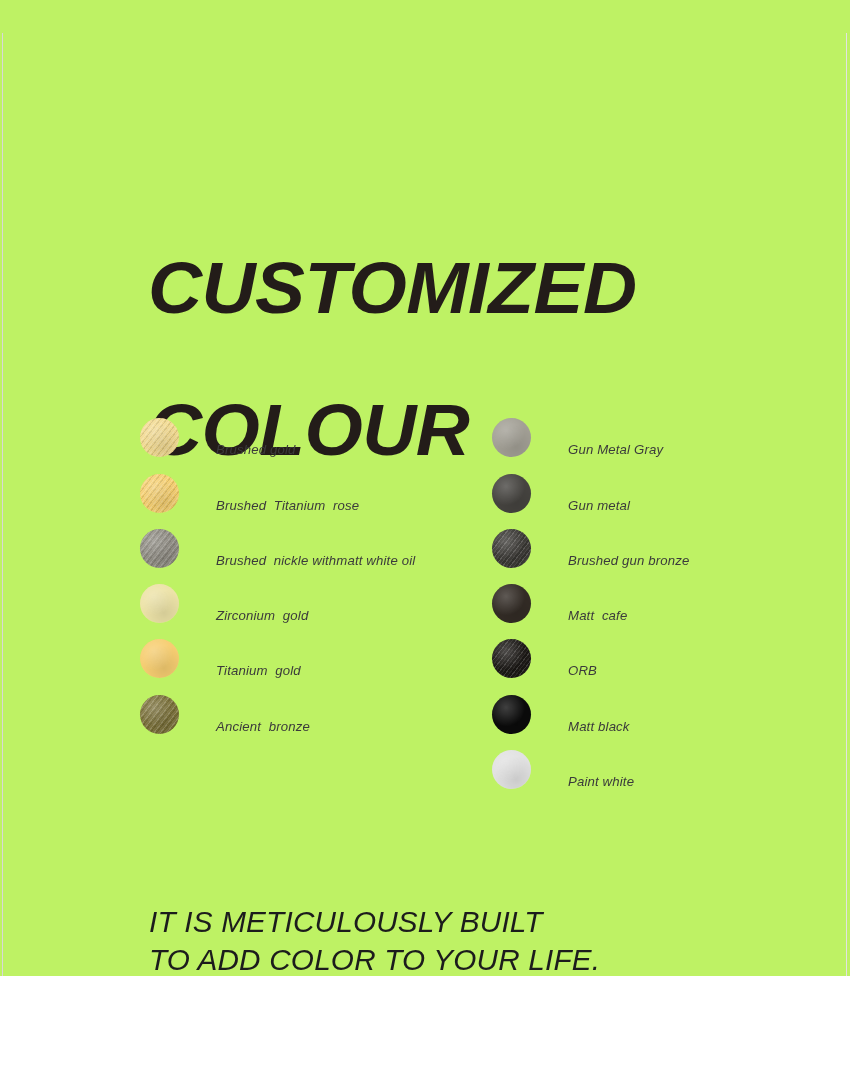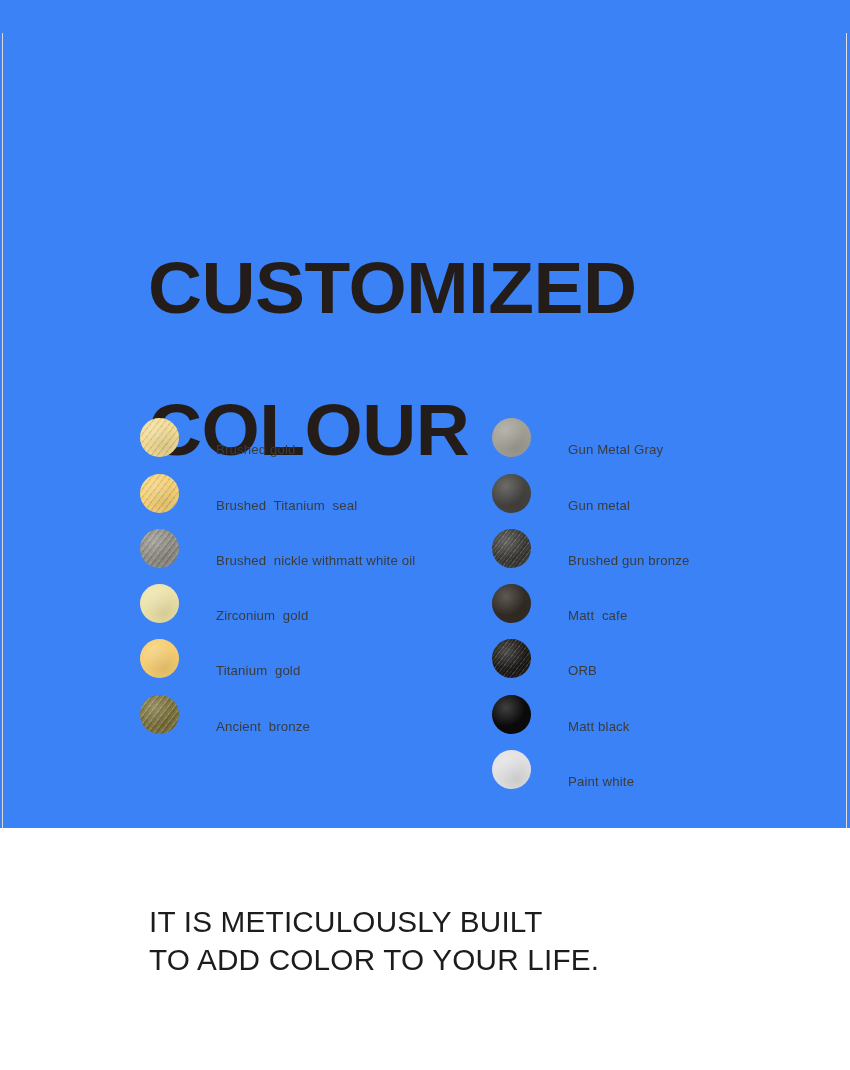--- a/index.html
+++ b/index.html
@@ -12,23 +12,24 @@
     width: 850px;
     height: 1070px;
     font-family: "Liberation Sans", sans-serif;
     -webkit-font-smoothing: antialiased;
     overflow: hidden;
   }
 
   #page {
     position: relative;
     width: 850px;
-    height: 828px;
-    background: #3b82f6;
+    height: 976px;
+    background: #bef264;
     box-sizing: border-box;
+    font-style: italic;
   }
 
   
   .frame-rule {
     position: absolute;
     top: 33px;
     bottom: 0px;
     width: 1px;
     background: #d8d8d8;
   }
@@ -170,21 +171,21 @@
   </h1>
 
   <div class="swatch-grid">
     <div class="swatch-col col-left" id="col-left">
         <div class="swatch-row">
           <span class="swatch-dot brushed" style="background: rgb(242, 217, 142);"></span>
           <span class="swatch-label">Brushed gold</span>
         </div>
         <div class="swatch-row">
           <span class="swatch-dot brushed" style="background: rgb(245, 206, 110);"></span>
-          <span class="swatch-label">Brushed  Titanium  seal</span>
+          <span class="swatch-label">Brushed  Titanium  rose</span>
         </div>
         <div class="swatch-row">
           <span class="swatch-dot brushed" style="background: rgb(142, 139, 130);"></span>
           <span class="swatch-label">Brushed  nickle withmatt white oil</span>
         </div>
         <div class="swatch-row">
           <span class="swatch-dot" style="background: rgb(237, 227, 168);"></span>
           <span class="swatch-label">Zirconium  gold</span>
         </div>
         <div class="swatch-row">

